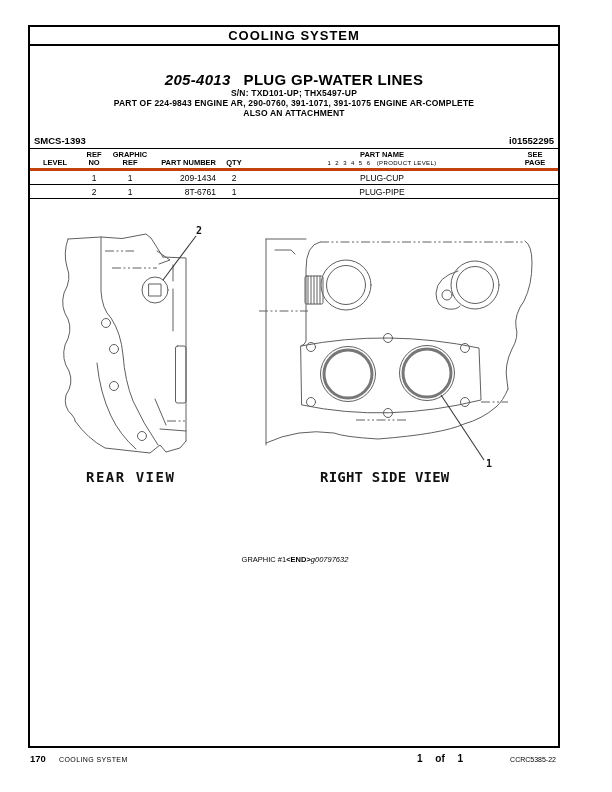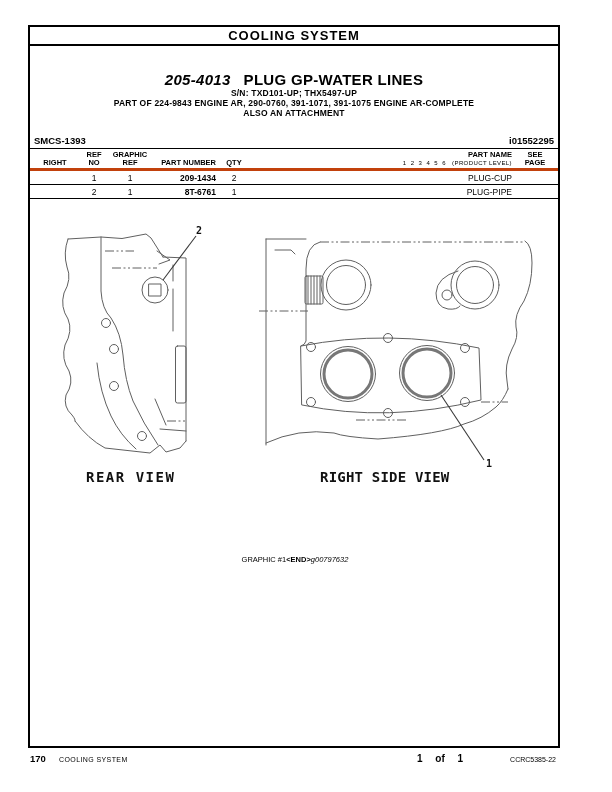--- a/index.html
+++ b/index.html
@@ -26,23 +26,23 @@
   }
   table.parts{width:100%;border-collapse:collapse;table-layout:fixed;}
   table.parts th{
     font-size:7.5px;line-height:8px;font-weight:bold;vertical-align:bottom;
     padding:2px 0 1px 0;border-bottom:3px solid #c2410c;
   }
   table.parts td{
     font-size:8.5px;height:11px;border-bottom:1px solid #000;padding:1px 0 1px 0;
   }
   .ta-c{text-align:center}.ta-r{text-align:right}
-  td.pnb{font-weight:bold;padding-right:2px;}
+  td.pnb{font-weight:normal;padding-right:2px;}
   th.pnh{text-align:right;padding-right:2px;}
-  td.namec,th.namec{padding-left:18px;text-align:right;margin-left:16px;}
+  td.namec,th.namec{padding-left:18px;text-align:center;margin-left:16px;}
   th.seeh{text-align:center;padding-right:1px;}
   .plevel{font-weight:normal;font-size:6px;white-space:pre;letter-spacing:.4px;}
   .diagram-rear{position:absolute;left:30px;top:196px;}
   .diagram-right{position:absolute;left:226px;top:196px;}
   svg{display:block;}
   .s{fill:none;stroke:#606060;stroke-width:1;stroke-linecap:round;stroke-linejoin:round;}
   .cl{fill:none;stroke:#606060;stroke-width:1;stroke-dasharray:9 2.5 2 2.5 2 2.5;}
   .ring{fill:none;stroke:#777;stroke-width:3;}
   .co{fill:none;stroke:#3a3a3a;stroke-width:1.1;}
   .dtext{font-family:"DejaVu Sans Mono","Liberation Mono",monospace;font-weight:bold;fill:#111;}
@@ -90,21 +90,21 @@
         <col style="width:28px">
         <col style="width:44px">
       <col style="width:64px">
         <col style="width:36px">
         <col>
         <col style="width:46px">
     </colgroup>
     <thead>
       <tr>
         <th class="ta-c">
-            <div>RIGHT</div>
+            <div>LEVEL</div>
           </th>
         <th class="ta-c">
           <div>REF</div>
             <div>NO</div>
         </th>
         <th class="ta-c">
           <div>GRAPHIC</div>
             <div>REF</div>
         </th>
         <th class="pnh">

